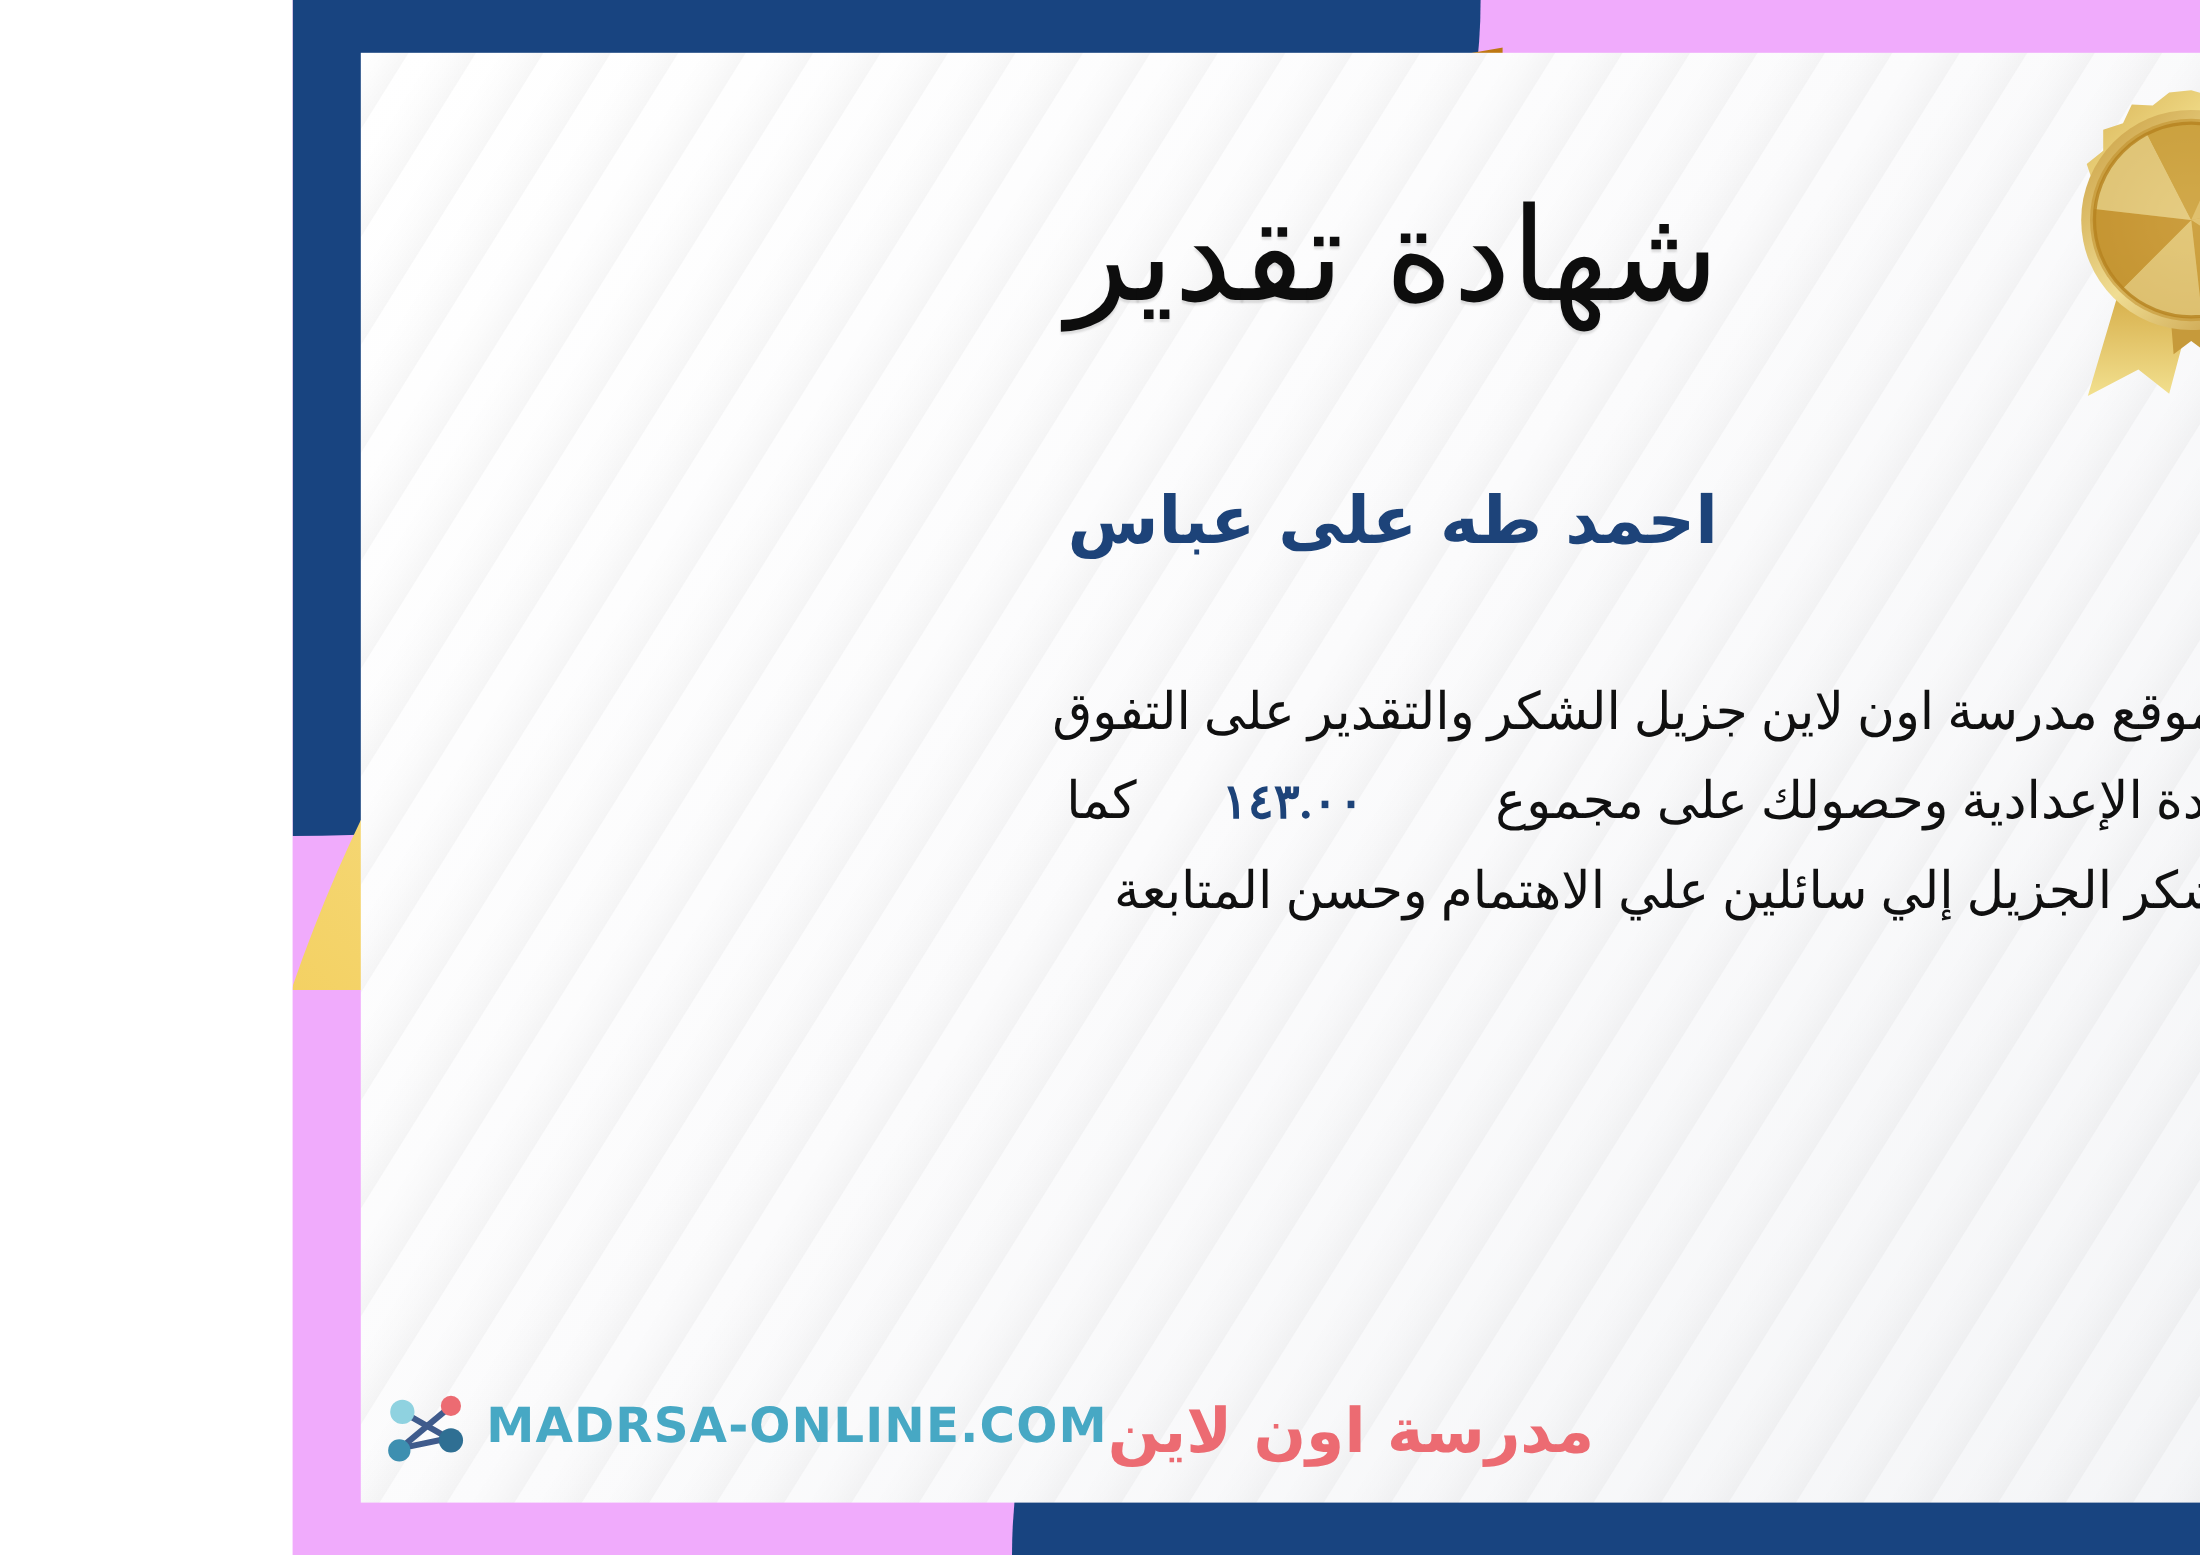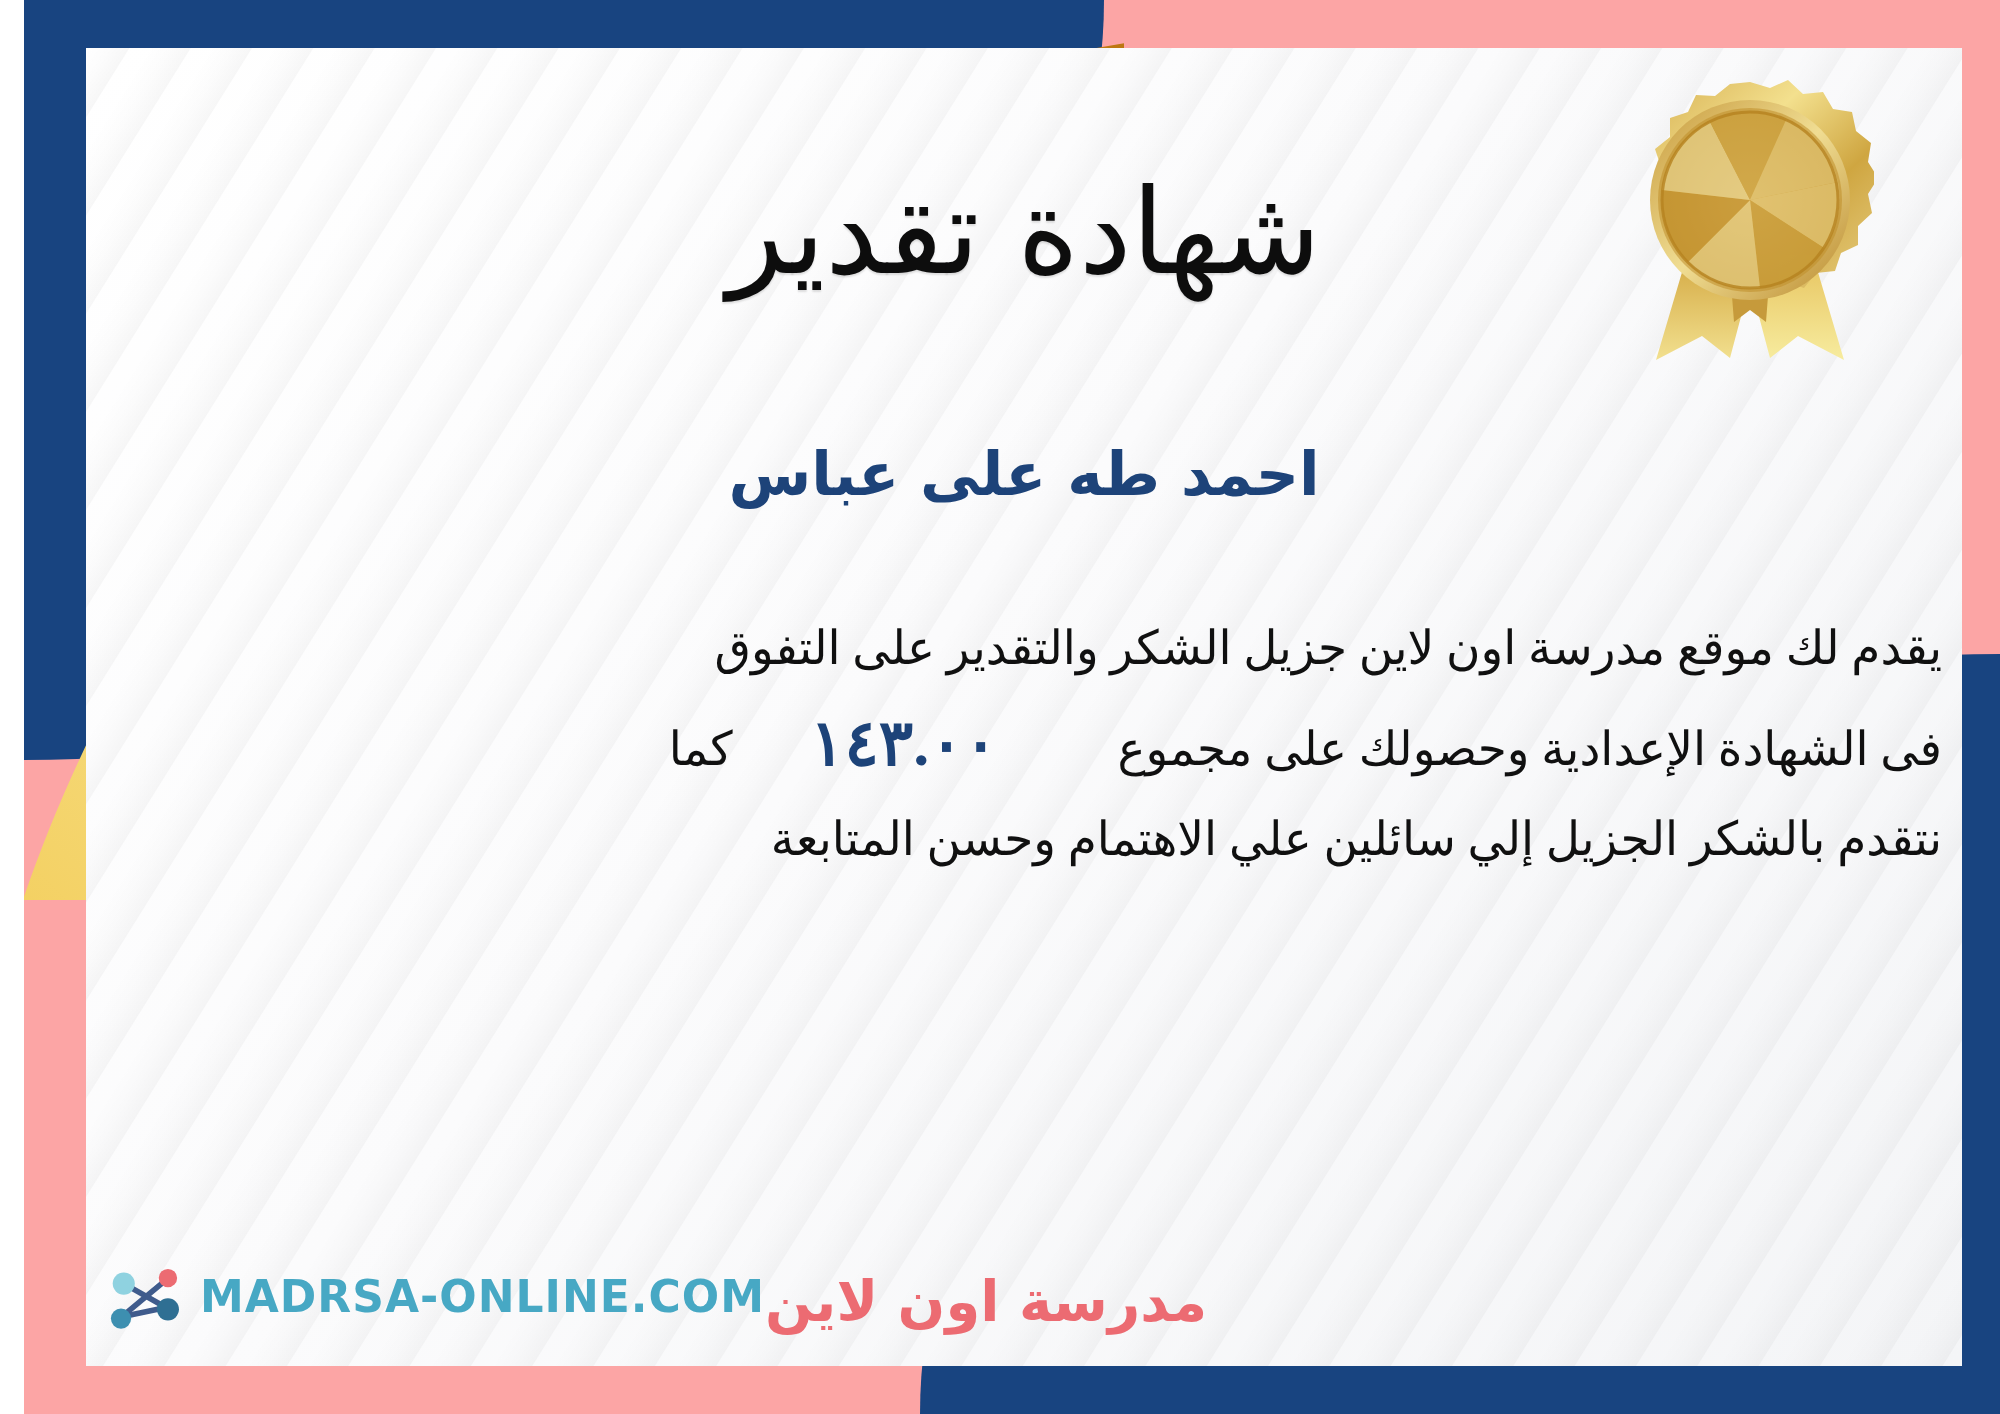--- a/index.html
+++ b/index.html
@@ -7,24 +7,24 @@
     margin: 0;
     padding: 0;
     background: #ffffff;
   }
   body {
     font-family: "DejaVu Sans", "Liberation Sans", sans-serif;
   }
 
   .cert-root {
     position: relative;
-    width: 1976px;
+    width: 1734px;
     height: 1414px;
     overflow: hidden;
-    background: #fca5a5;
+    background: #f0abfc;
   }
 
   
   .deco-layer {
     position: absolute;
     pointer-events: none;
   }
 
   
   .navy-tl {
@@ -100,21 +100,21 @@
     color: #101010;
     font-weight: 400;
     font-family: Liberation Serif, serif;
   }
   .body-line {
     white-space: nowrap;
   }
   .score {
     color: #1d4379;
     font-weight: 700;
-    font-size: 64px;
+    font-size: 44px;
     padding: 0 26px;
   }
   .gap-lg { display: inline-block; width: 70px; }
   .gap-sm { display: inline-block; width: 28px; }
 
   .closing-line {
     position: absolute;
     top: 872px;
     left: 0; right: 0;
     text-align: center;

